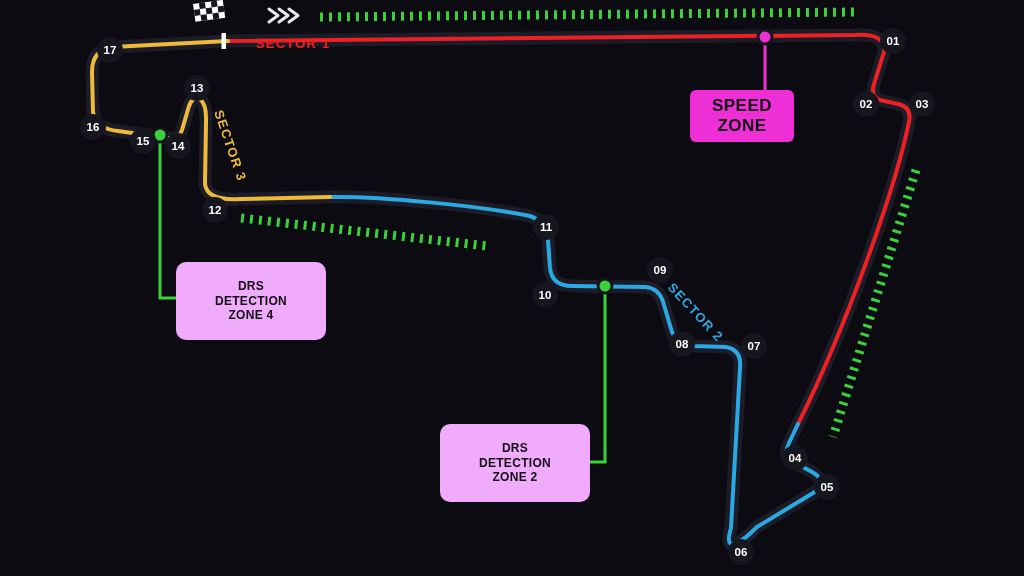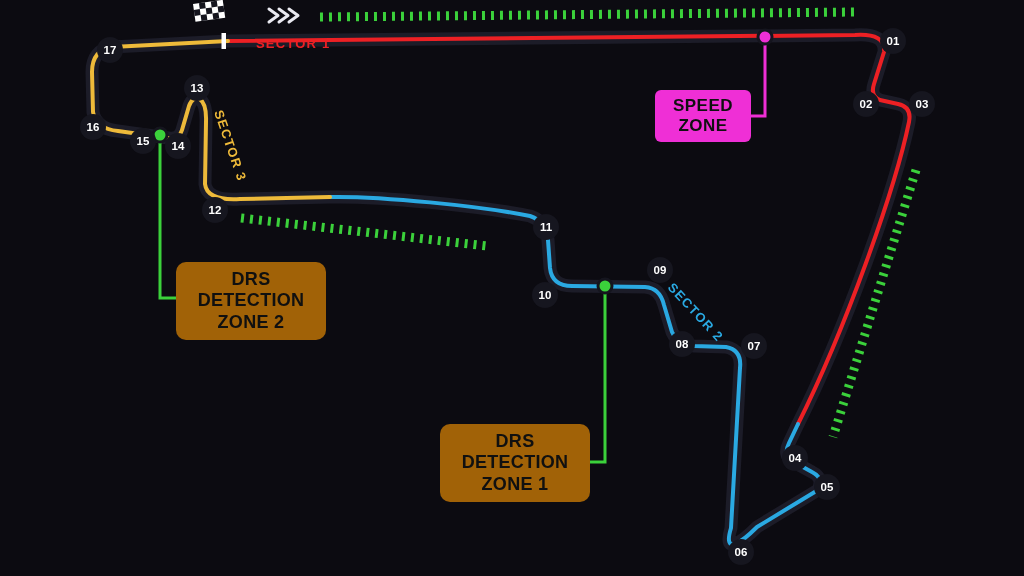--- a/index.html
+++ b/index.html
@@ -12,23 +12,23 @@
   .connector{fill:none;stroke-width:3;}
   .dot{stroke:#15151e;stroke-width:3;}
   .turn-c{fill:#16161f;}
   .turn-t{fill:#ffffff;font-size:11.5px;font-weight:bold;text-anchor:middle;
           font-family:"Liberation Sans",sans-serif;}
   .sector-label{font-size:13px;font-weight:bold;letter-spacing:1.2px;
                 font-family:"Liberation Sans",sans-serif;}
   .chev{fill:none;stroke:#e9e9f0;stroke-width:3;stroke-linecap:round;stroke-linejoin:round;}
   .label-box{position:absolute;display:flex;flex-direction:column;align-items:center;
              justify-content:center;font-weight:bold;color:#101010;text-align:center;}
-  .speed-trap{left:655px;top:90px;width:96px;height:52px;background:#ef2fd6;border-radius:6px;
+  .speed-trap{left:690px;top:90px;width:104px;height:52px;background:#ef2fd6;border-radius:6px;
               font-size:17px;line-height:1.15;letter-spacing:.5px;}
-  .drs{width:150px;height:78px;background:#a16207;border-radius:10px;font-size:18px;
+  .drs{width:150px;height:78px;background:#f0abfc;border-radius:10px;font-size:12px;
        line-height:1.2;letter-spacing:.3px;}
   .drs2{left:176px;top:262px;}
   .drs1{left:440px;top:424px;}
 </style>
 </head>
 <body>
 
 <div class="stage">
   <svg width="1024" height="576" viewBox="0 0 1024 576">
 
@@ -157,21 +157,21 @@
   </svg>
 
   <div class="label-box speed-trap">
     <span>SPEED</span>
     <span>ZONE</span>
   </div>
 
   <div class="label-box drs drs2">
     <span>DRS</span>
     <span>DETECTION</span>
-    <span>ZONE 2</span>
+    <span>ZONE 4</span>
   </div>
 
   <div class="label-box drs drs1">
     <span>DRS</span>
     <span>DETECTION</span>
-    <span>ZONE 1</span>
+    <span>ZONE 2</span>
   </div>
 </div>
 
 </body></html>

